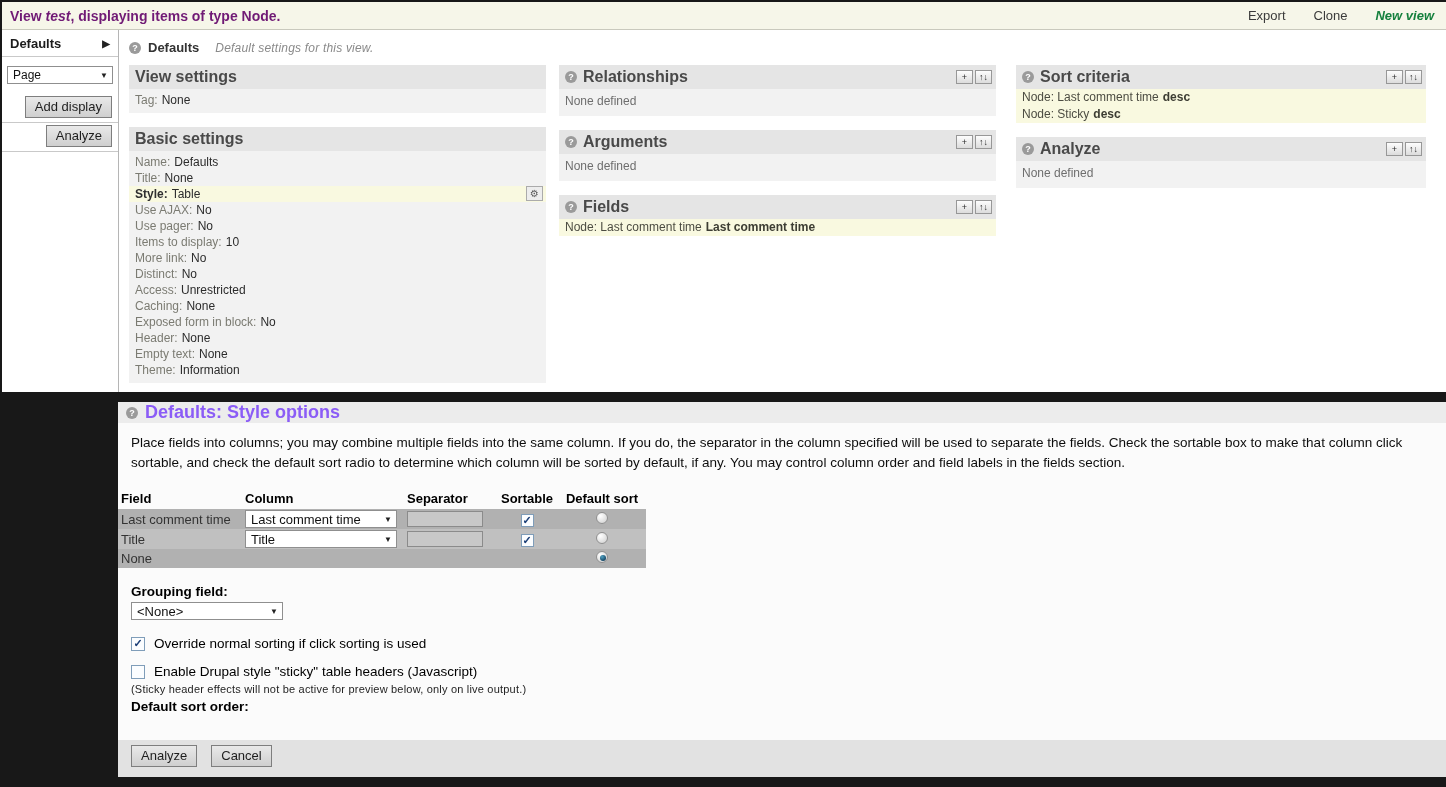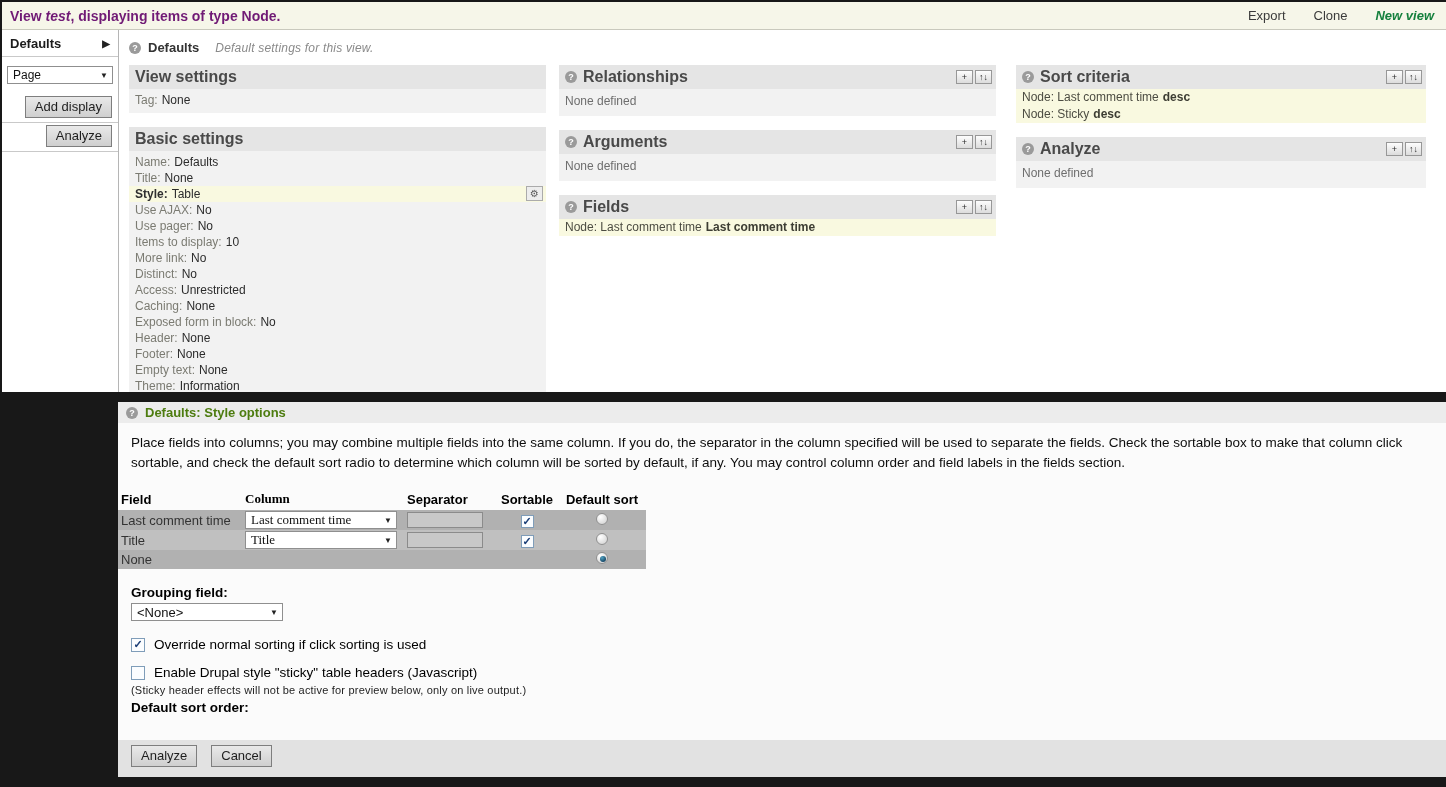--- a/index.html
+++ b/index.html
@@ -67,32 +67,32 @@
                 font-size:12px; color:#111; cursor:pointer; vertical-align:middle; }
   .fakeselect .dd { font-size:8px; color:#222; margin-left:8px; }
   .w-sb { width:106px; }
   .w-col { width:152px; font-size:13px; }
   .w-group { width:152px; font-size:13px; }
 
   
   .style-panel { margin:10px 0 0 118px; width:1328px; height:375px; background:#fbfbfb;
                  display:flex; flex-direction:column; }
   .sp-header { background:#ececec; height:21px; display:flex; align-items:center; padding:0 8px; }
-  .sp-title { font-weight:bold; font-size:13px; color:#4d7c0f; margin-left:7px; }
+  .sp-title { font-weight:bold; font-size:18px; color:#8b5cf6; margin-left:7px; }
   .sp-body { flex:1; overflow:hidden; }
   .desc { margin:10px 14px 16px 13px; font-size:13.5px; color:#0d0d0d; line-height:20px; }
 
   table.cols-table { border-collapse:collapse; margin:0 0 16px 0; }
   .cols-table th { text-align:left; font-size:13px; color:#000; padding:2px 5px 3px 3px; font-weight:bold; }
   .cols-table th.center, .cols-table td.center { text-align:center; }
   .cols-table td { font-size:13px; color:#333; padding:1px 5px 1px 3px; height:19px; }
   .cols-table tbody tr:nth-child(odd)  { background:#b1b1b1; }
   .cols-table tbody tr:nth-child(even) { background:#c0c0c0; }
   .c-field { width:124px; }
-  .c-col   { width:162px;font-family:Liberation Serif, serif; }
+  .c-col   { width:162px; }
   .c-sep   { width:92px; }
   .c-sort  { width:64px; }
   .c-def   { width:86px; }
   .sep-input { width:76px; height:16px; background:#c8c8c8; border:1px solid #8b8b8b; }
 
   .checkbox { display:inline-flex; width:13px; height:13px; border:1px solid #7f9db9; background:#fbfdff;
               align-items:center; justify-content:center; font-size:11px; font-weight:bold; color:#1c3f77;
               cursor:pointer; flex:0 0 auto; }
   .radio { display:inline-block; width:12px; height:12px; border-radius:50%; border:1px solid #8f8f8f;
            background:radial-gradient(circle at 35% 30%, #ffffff 0%, #d2d2d2 90%); position:relative; cursor:pointer; }
@@ -178,21 +178,20 @@
               </div>
               <div class="setting-row"><span class="lbl">Use AJAX:</span><span class="val">No</span></div>
               <div class="setting-row"><span class="lbl">Use pager:</span><span class="val">No</span></div>
               <div class="setting-row"><span class="lbl">Items to display:</span><span class="val">10</span></div>
               <div class="setting-row"><span class="lbl">More link:</span><span class="val">No</span></div>
               <div class="setting-row"><span class="lbl">Distinct:</span><span class="val">No</span></div>
               <div class="setting-row"><span class="lbl">Access:</span><span class="val">Unrestricted</span></div>
               <div class="setting-row"><span class="lbl">Caching:</span><span class="val">None</span></div>
               <div class="setting-row"><span class="lbl">Exposed form in block:</span><span class="val">No</span></div>
               <div class="setting-row"><span class="lbl">Header:</span><span class="val">None</span></div>
-              <div class="setting-row"><span class="lbl">Footer:</span><span class="val">None</span></div>
               <div class="setting-row"><span class="lbl">Empty text:</span><span class="val">None</span></div>
               <div class="setting-row"><span class="lbl">Theme:</span><span class="val">Information</span></div>
             </div>
           </div>
         </div>
 
         <div class="col2">
           <div class="box">
             <div class="box-header">
               <span class="help-icon">?</span>

